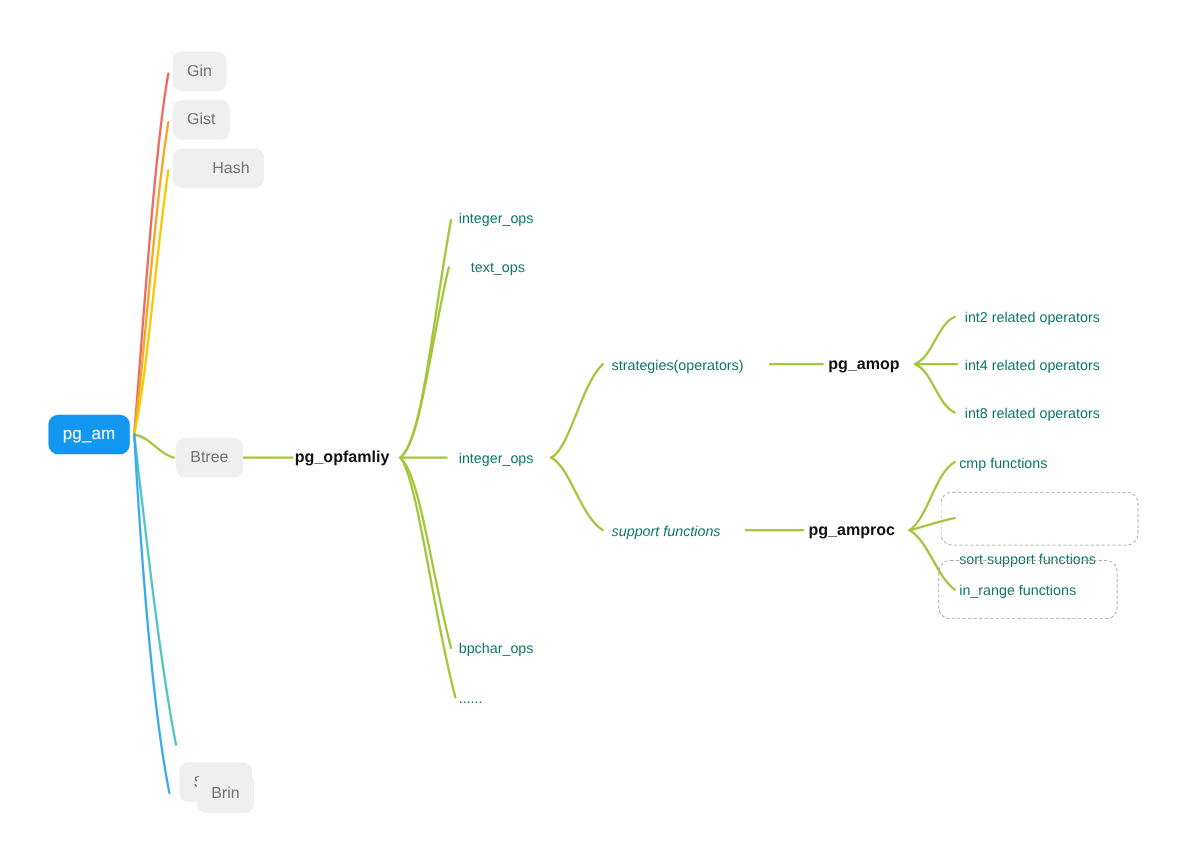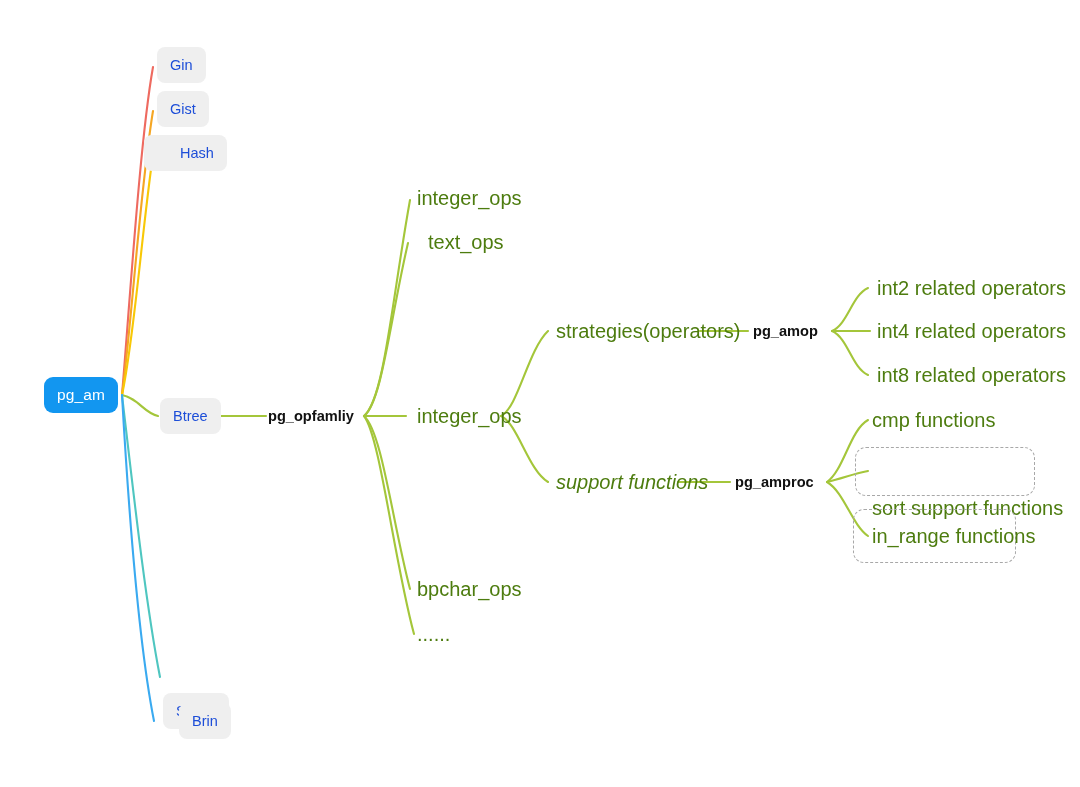--- a/index.html
+++ b/index.html
@@ -36,30 +36,30 @@
     color: #ffffff;
     border-radius: 9px;
     font-size: 15.5px;
     padding: 0 13px;
     height: 36px;
     letter-spacing: 0.1px;
   }
   
   .node-box {
     background: #efefef;
-    color: #1d4ed8;
+    color: #737373;
     border-radius: 8px;
     font-size: 14.5px;
     padding: 0 13px;
     height: 36px;
   }
   
   .node-plain {
-    color: #4d7c0f;
-    font-size: 20px;
+    color: #0f766e;
+    font-size: 13px;
     height: 22px;
     justify-content: center;
   }
   
   .node-bold {
     color: #111111;
     font-size: 14.6px;
     font-weight: bold;
     height: 22px;
   }
@@ -120,21 +120,21 @@
   <div class="node node-root" style="left:44px; top:377px;">
     <span>pg_am</span>
   </div>
 
   <div class="node node-box" style="left:157px; top:47px;">
     <span>Gin</span>
   </div>
   <div class="node node-box" style="left:157px; top:91px;">
     <span>Gist</span>
   </div>
-  <div class="node node-box" style="left:144px; top:135px;padding-left:36px;">
+  <div class="node node-box" style="left:157px; top:135px;padding-left:36px;">
     <span>Hash</span>
   </div>
   <div class="node node-box" style="left:160px; top:398px;">
     <span>Btree</span>
   </div>
   <div class="node node-box" style="left:163px; top:693px;">
     <span>Spgist</span>
   </div>
   <div class="node node-box" style="left:179px; top:703px;">
     <span>Brin</span>

